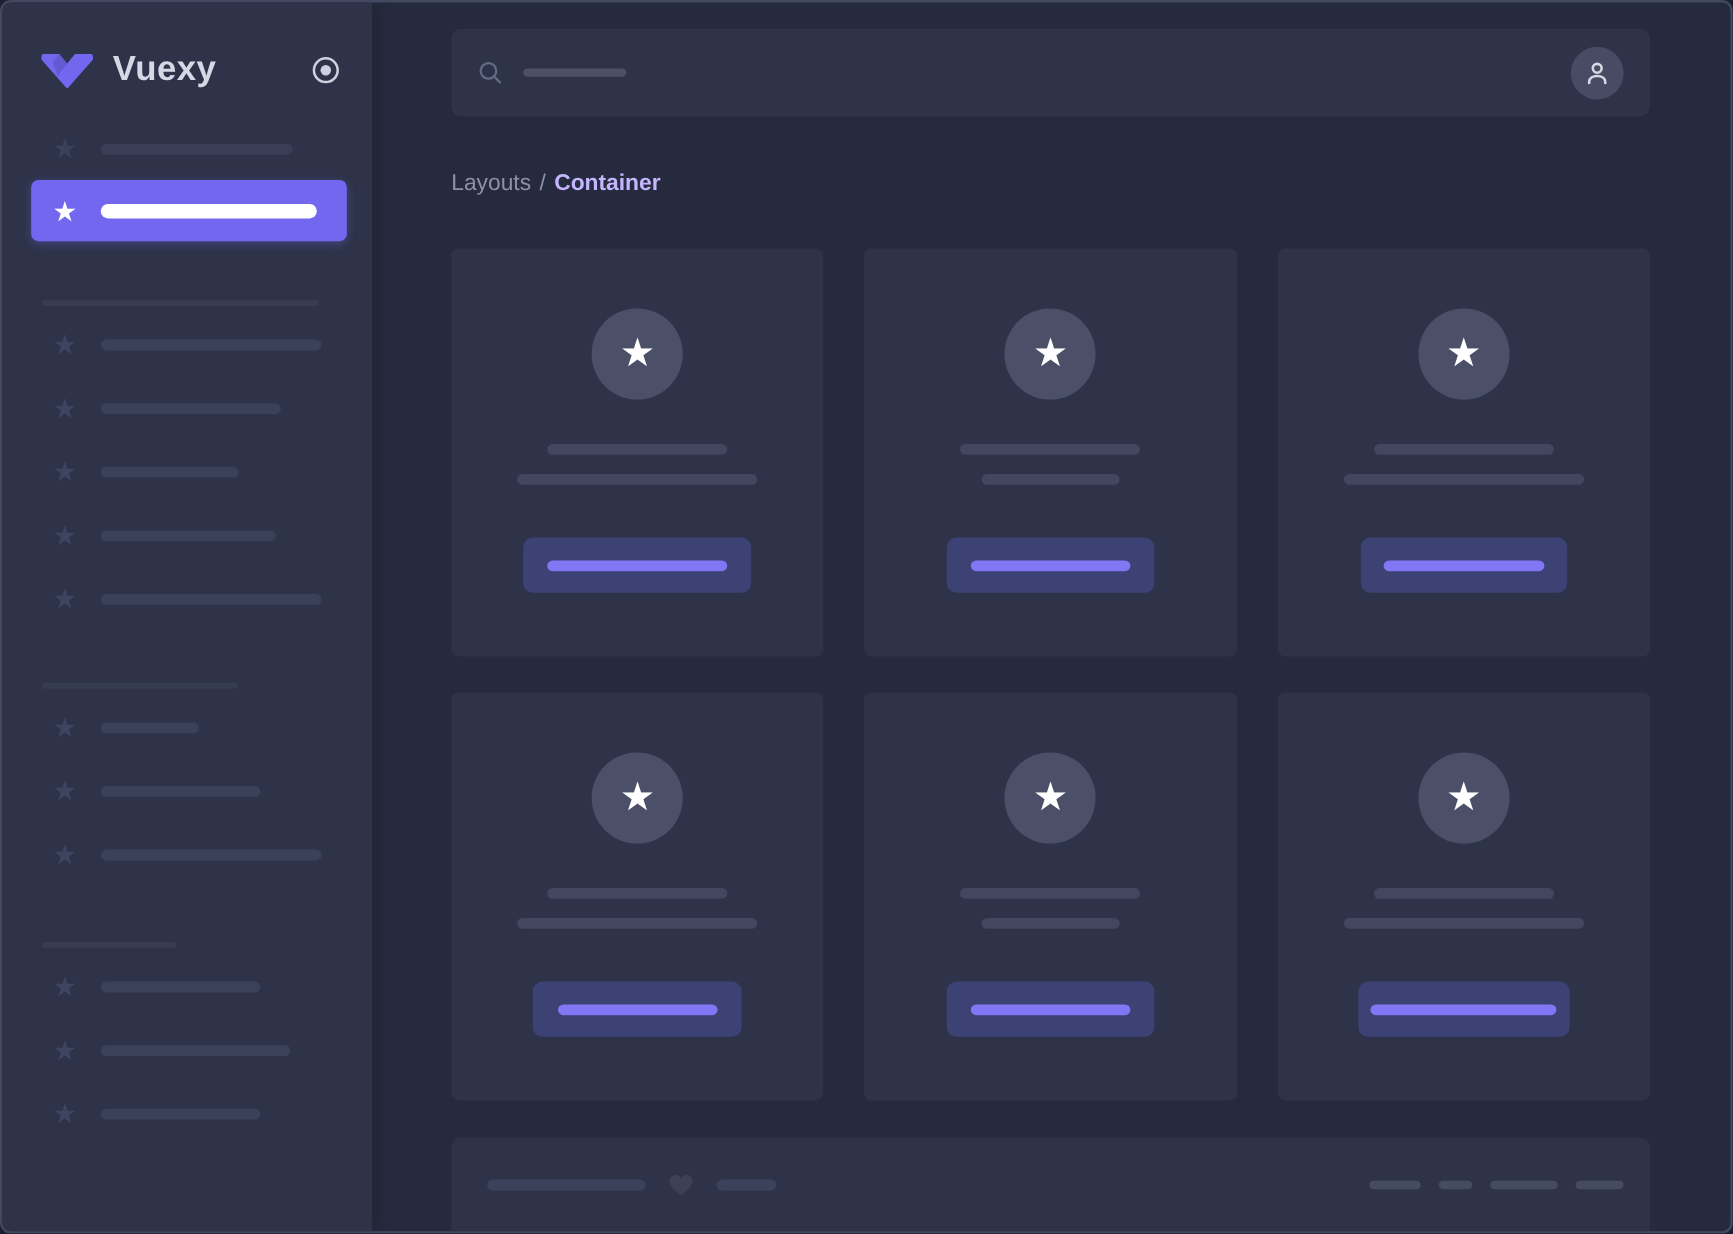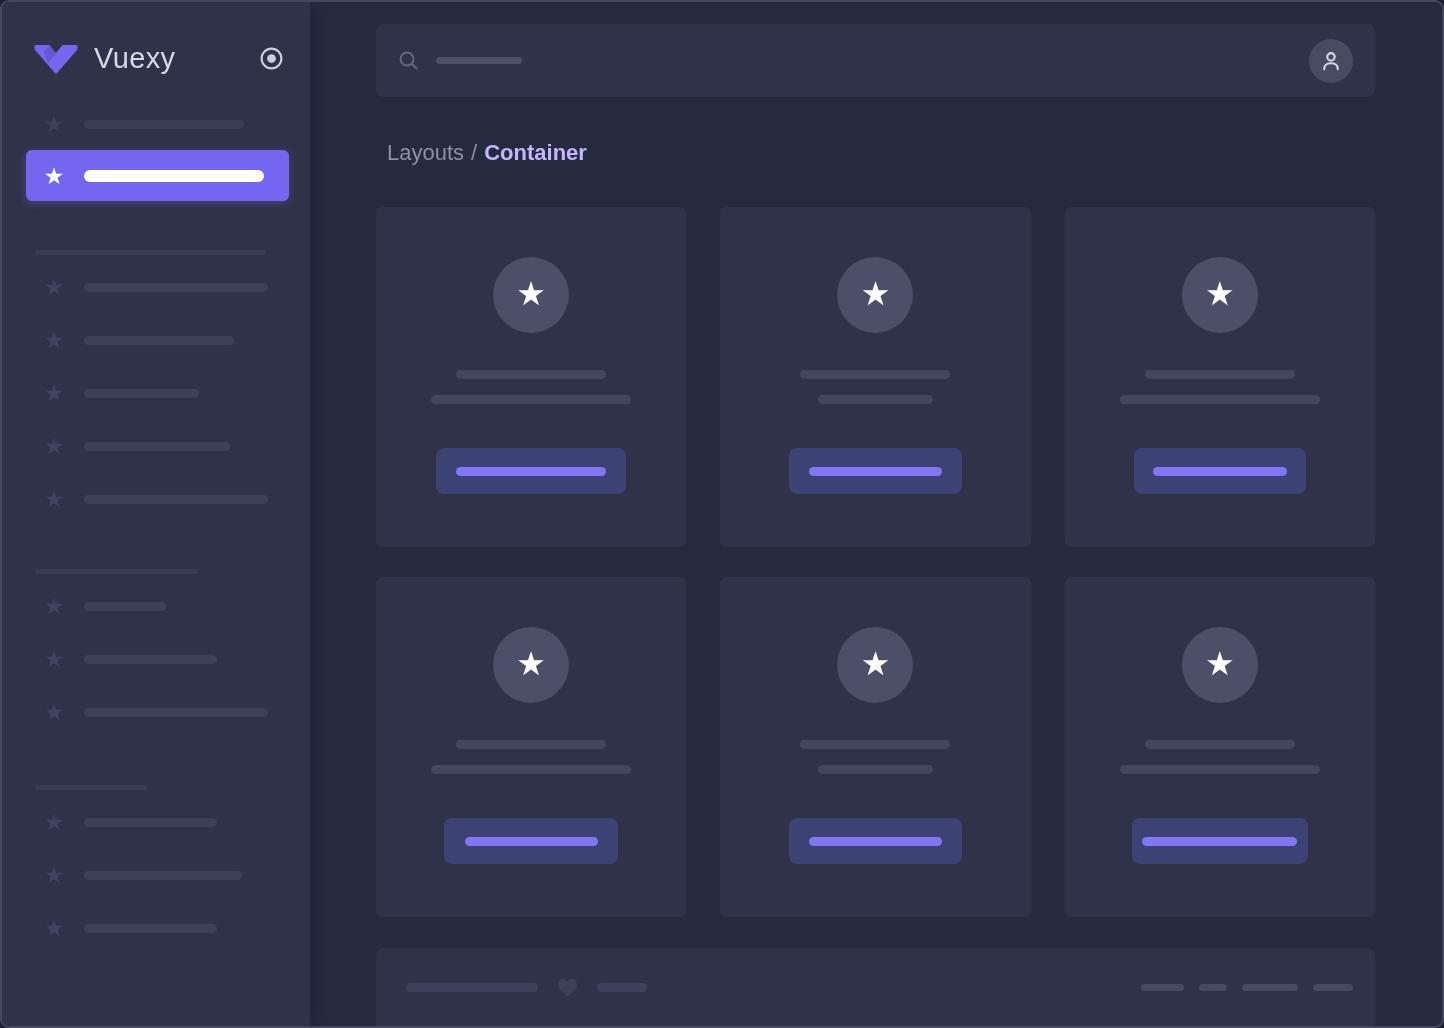--- a/index.html
+++ b/index.html
@@ -16,21 +16,21 @@
   }
 
   
   .sidebar{
     width:308px;flex:0 0 308px;height:100%;
     background:#2e3349;
     box-shadow:6px 0 14px rgba(0,0,0,.15);
     position:relative;z-index:2;
   }
   .brand{height:95px;display:flex;align-items:center;padding:18px 26px 0 31px;}
-  .brand-title{font-size:29px;font-weight:400;color:#d6d8e6;letter-spacing:.4px;margin-left:15px;}
+  .brand-title{font-size:29px;font-weight:700;color:#d6d8e6;letter-spacing:.4px;margin-left:15px;}
   .pin-toggle{margin-left:auto;width:26px;height:26px;display:flex;align-items:center;justify-content:center;cursor:pointer;}
 
   .s-item{display:flex;align-items:center;height:30px;padding-left:40px;}
   .s-star{font-size:23px;line-height:24px;color:#3f4460;width:24px;text-align:center;}
   .s-bar{height:9px;border-radius:4.5px;background:#3c415a;margin-left:18px;}
   .dim{opacity:.8;}
 
   .s-item-first{margin-top:12px;}
   .s-active{
     margin:11px 21px 0 24px;height:51px;border-radius:6px;
@@ -53,21 +53,21 @@
   .topbar{
     height:73px;border-radius:8px;background:#2e3349;
     display:flex;align-items:center;padding:0 22px 0 21px;
   }
   .search-skel{width:86px;height:7px;border-radius:3.5px;background:#4c5168;margin-left:16px;}
   .avatar{
     width:44px;height:44px;border-radius:50%;background:#474c64;
     margin-left:auto;display:flex;align-items:center;justify-content:center;cursor:pointer;
   }
 
-  .breadcrumb{margin-top:46px;font-size:22px;color:#8d91a8;height:20px;display:flex;align-items:center;margin-left:11px;}
+  .breadcrumb{margin-top:46px;font-size:19px;color:#8d91a8;height:20px;display:flex;align-items:center;}
   .crumb-sep{margin:0 7px;}
   .crumb-current{color:#c4b5fd;font-weight:700;}
 
   .grid{margin-top:44px;display:grid;grid-template-columns:repeat(3,1fr);column-gap:34px;row-gap:30px;}
   .card{
     height:340px;border-radius:6px;background:#2e3349;
     display:flex;flex-direction:column;align-items:center;
   }
   .card-avatar{
     width:76px;height:76px;border-radius:50%;background:#4b5068;

